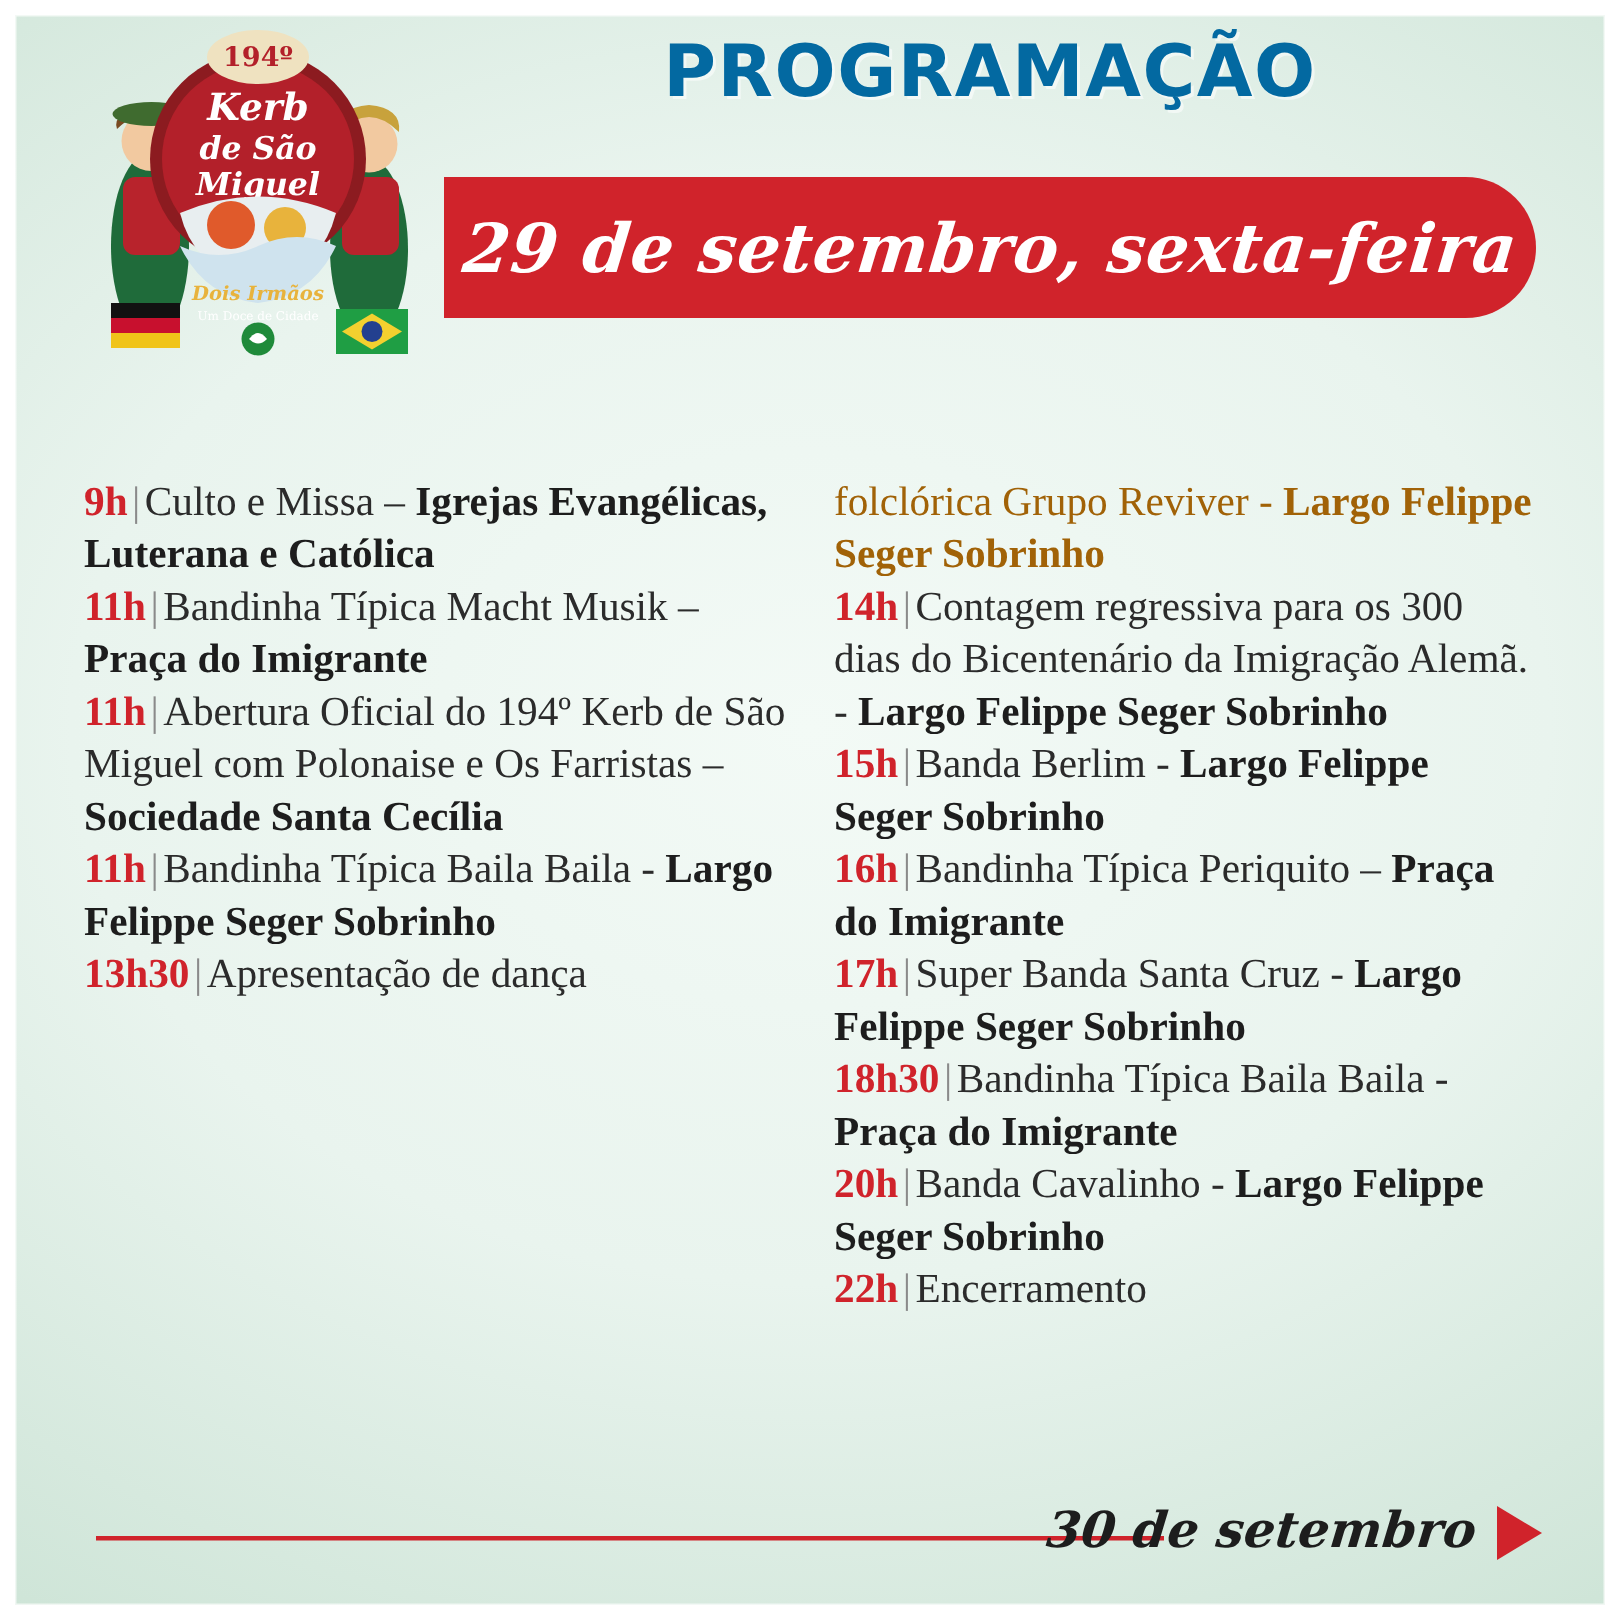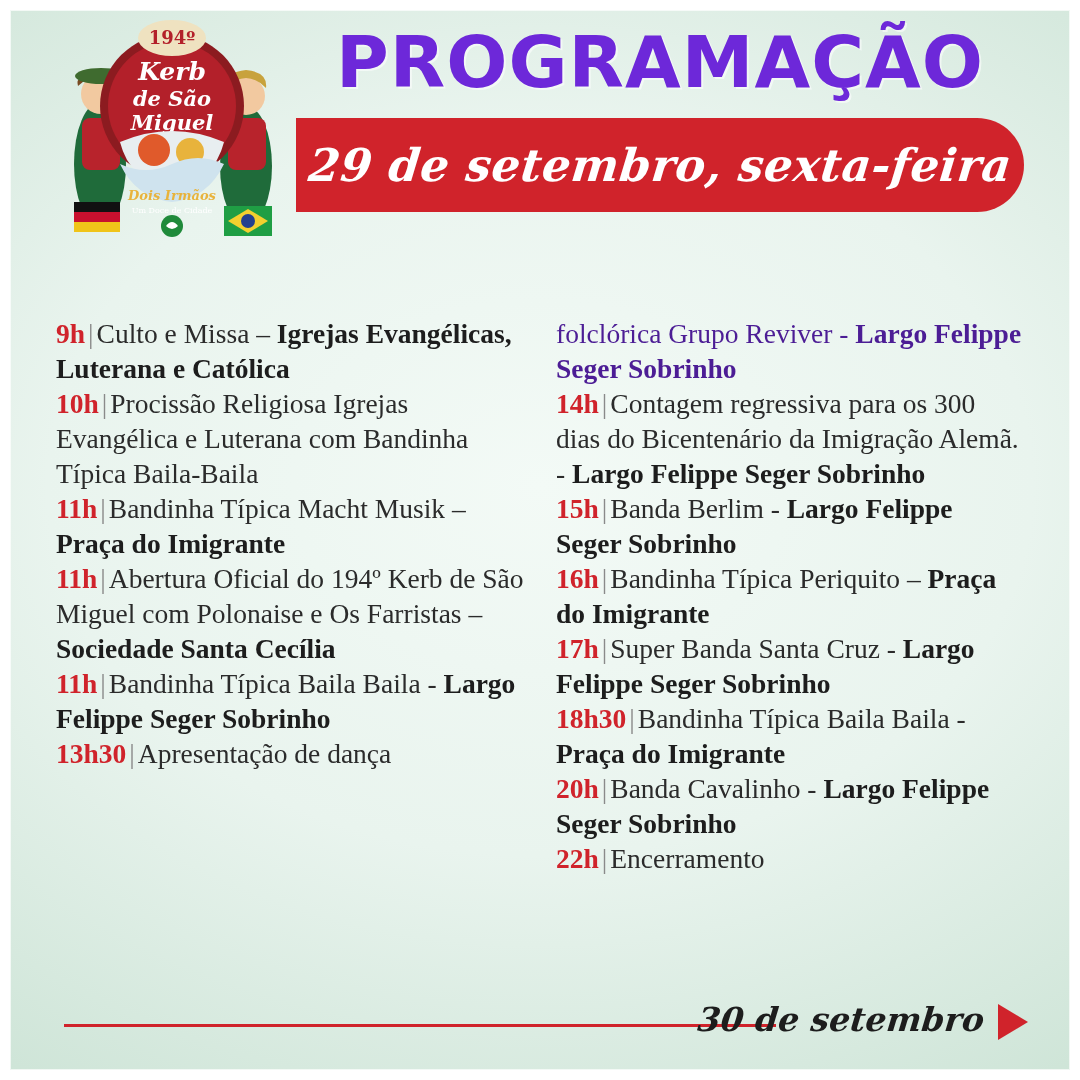--- a/index.html
+++ b/index.html
@@ -29,23 +29,23 @@
   .logo{
     position:absolute;left:62px;top:14px;width:220px;height:228px;text-align:center;
   }
   .logo svg{display:block;}
 
   .title{
     position:absolute;left:300px;top:20px;width:720px;
     text-align:center;
     font-family:"DejaVu Sans", sans-serif;
     font-weight:bold;
-    font-size:72px;
+    font-size:48px;
     letter-spacing:1px;
-    color:#6d28d9;
+    color:#0369a1;
     text-shadow:2px 2px 0 rgba(255,255,255,.55);
   }
 
   .date-banner{
     position:absolute;left:296px;top:118px;width:728px;height:94px;
     background:#d0232b;
     border-radius:0 47px 47px 0;
     display:flex;align-items:center;justify-content:center;
   }
   .date-banner .txt{
@@ -69,21 +69,21 @@
     line-height:35px;
     color:#2b2b2b;
     margin:0 0 0 0;
   }
   .entry .time{
     color:#d0232b;font-weight:bold;
   }
   .entry .sep{color:#8a8a8a;padding:0 3px;}
   .entry b{font-weight:bold;color:#1d1d1d;}
   .cont{
-    font-size:27.5px;line-height:35px;color:#4c1d95;
+    font-size:27.5px;line-height:35px;color:#a16207;
   }
 
   
   .footer{position:absolute;left:0;bottom:24px;width:1080px;height:60px;}
   .footer .rule{
     position:absolute;left:64px;top:28px;width:712px;height:3px;background:#d0232b;
   }
   .footer .next{
     position:absolute;right:96px;top:4px;
     font-family:"DejaVu Serif", serif;
@@ -160,23 +160,20 @@
   </div>
 </div>
 
 <div class="columns">
   <div class="col">
 
     <div class="entry">
       <span class="time">9h</span><span class="sep">|</span><span>Culto e Missa – </span><b>Igrejas Evangélicas, Luterana e Católica</b>
     </div>
     <div class="entry">
-      <span class="time">10h</span><span class="sep">|</span><span>Procissão Religiosa Igrejas Evangélica e Luterana com Bandinha Típica Baila-Baila</span><b></b>
-    </div>
-    <div class="entry">
       <span class="time">11h</span><span class="sep">|</span><span>Bandinha Típica Macht Musik – </span><b>Praça do Imigrante</b>
     </div>
     <div class="entry">
       <span class="time">11h</span><span class="sep">|</span><span>Abertura Oficial do 194º Kerb de São Miguel com Polonaise e Os Farristas – </span><b>Sociedade Santa Cecília</b>
     </div>
     <div class="entry">
       <span class="time">11h</span><span class="sep">|</span><span>Bandinha Típica Baila Baila - </span><b>Largo Felippe Seger Sobrinho</b>
     </div>
     <div class="entry">
       <span class="time">13h30</span><span class="sep">|</span><span>Apresentação de dança</span><b></b>

